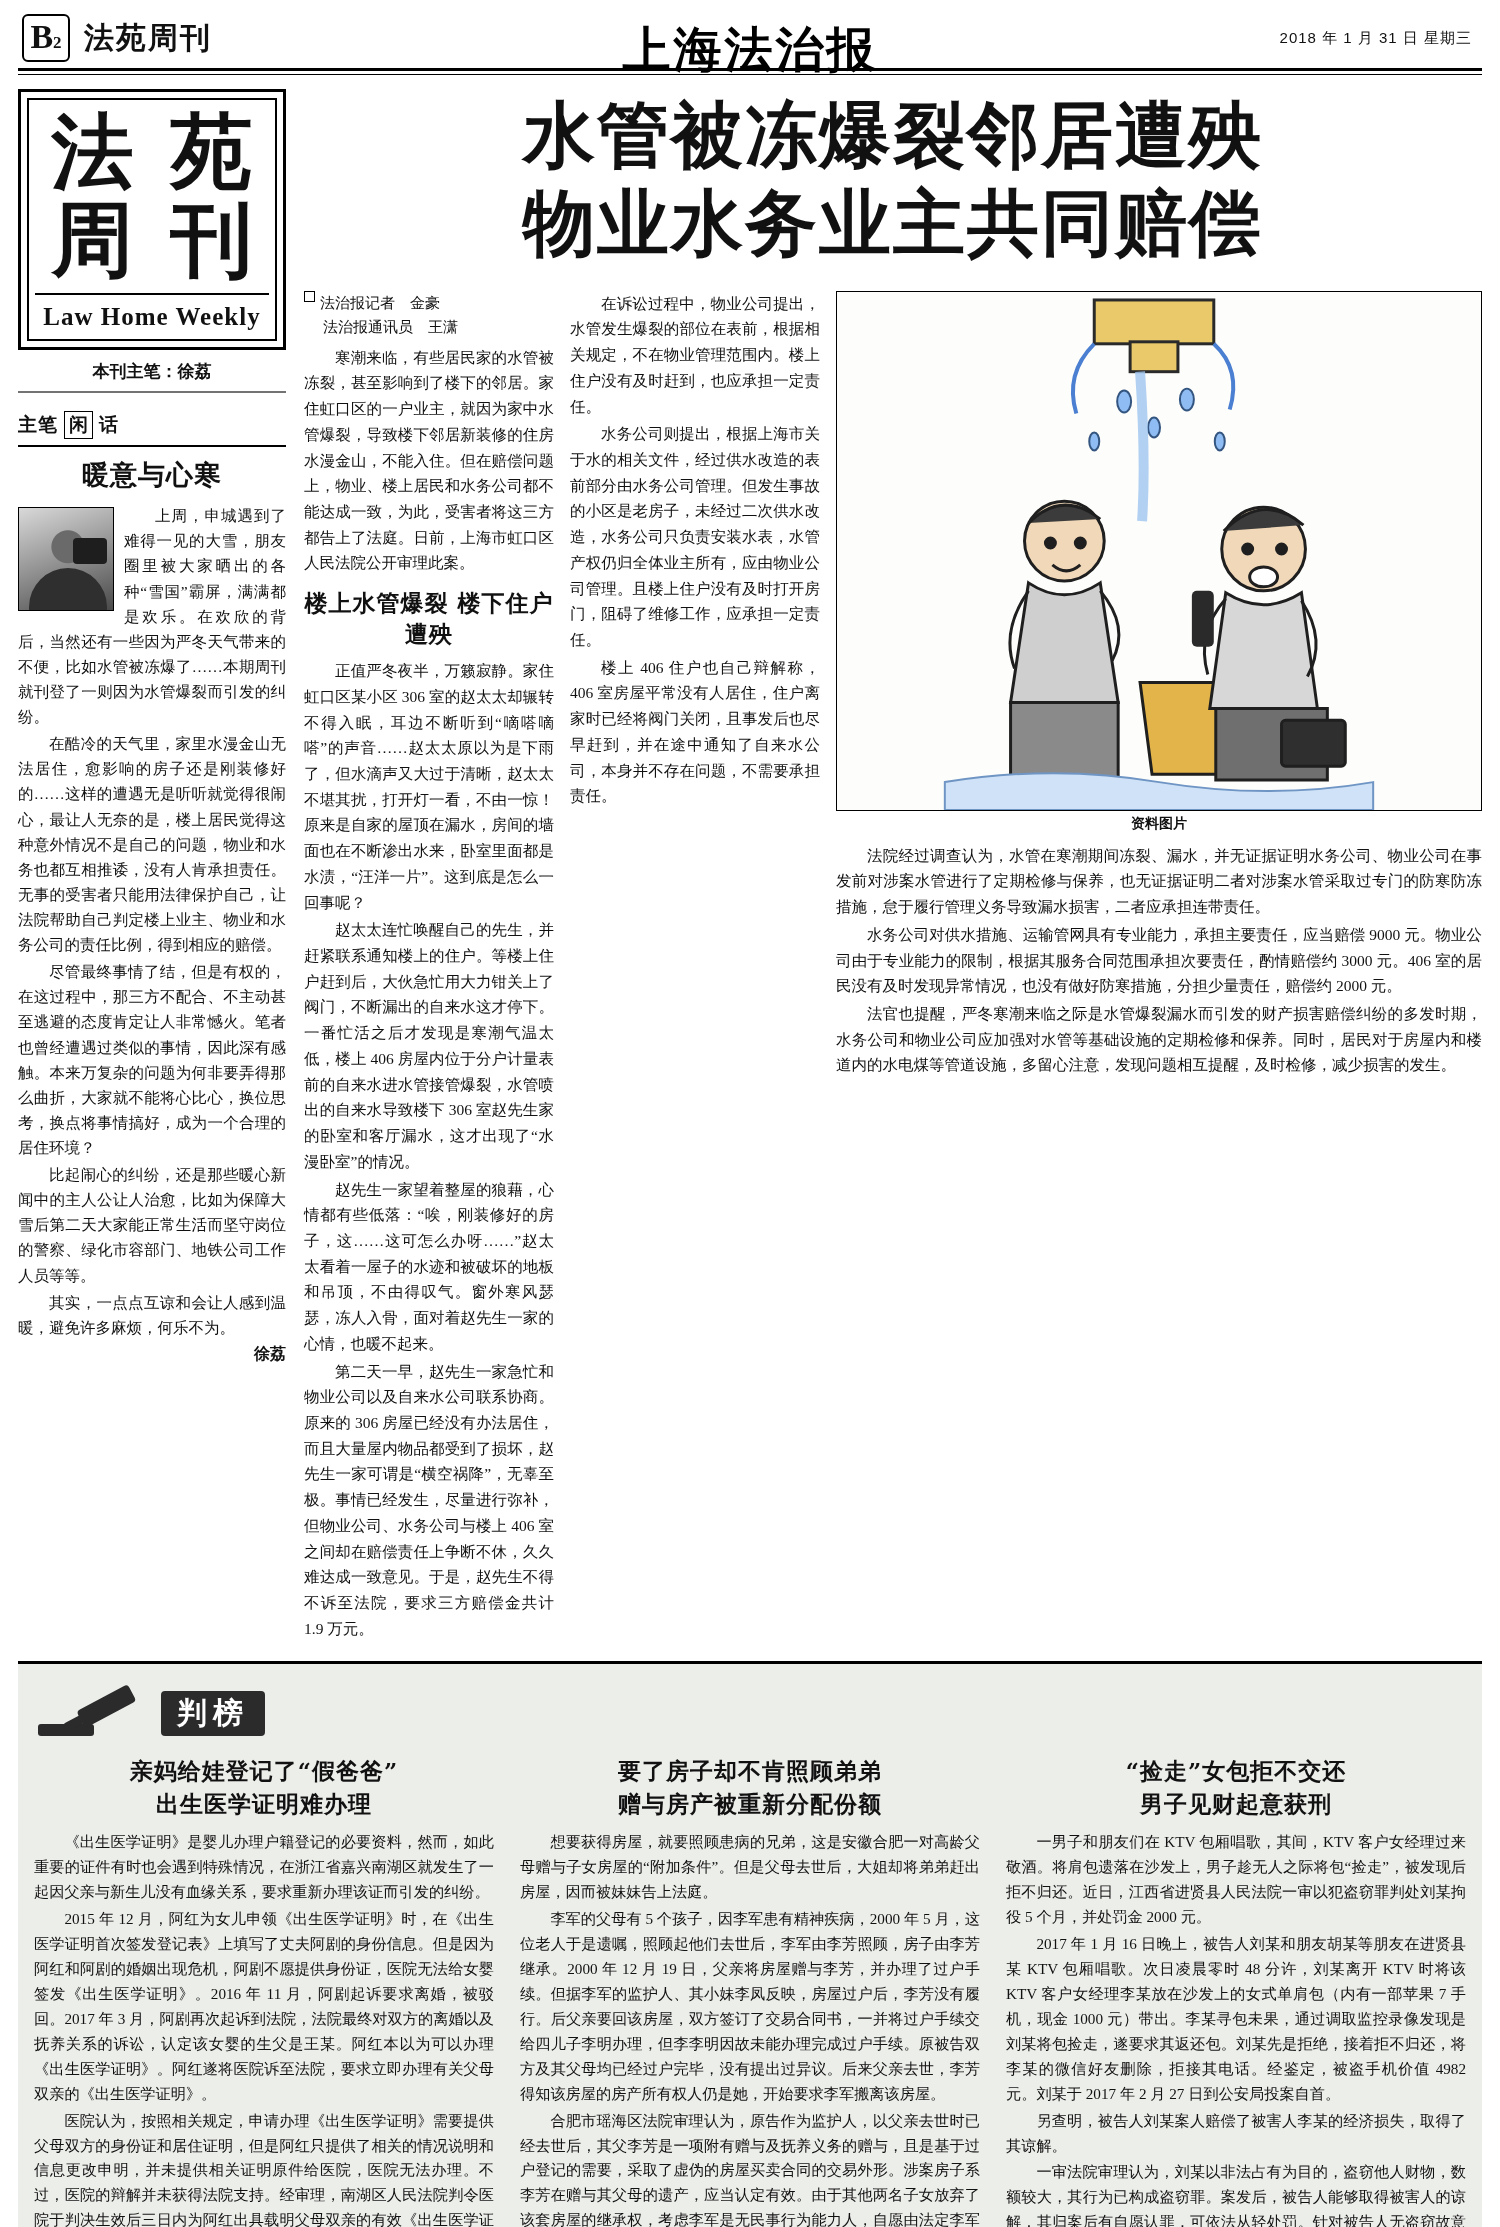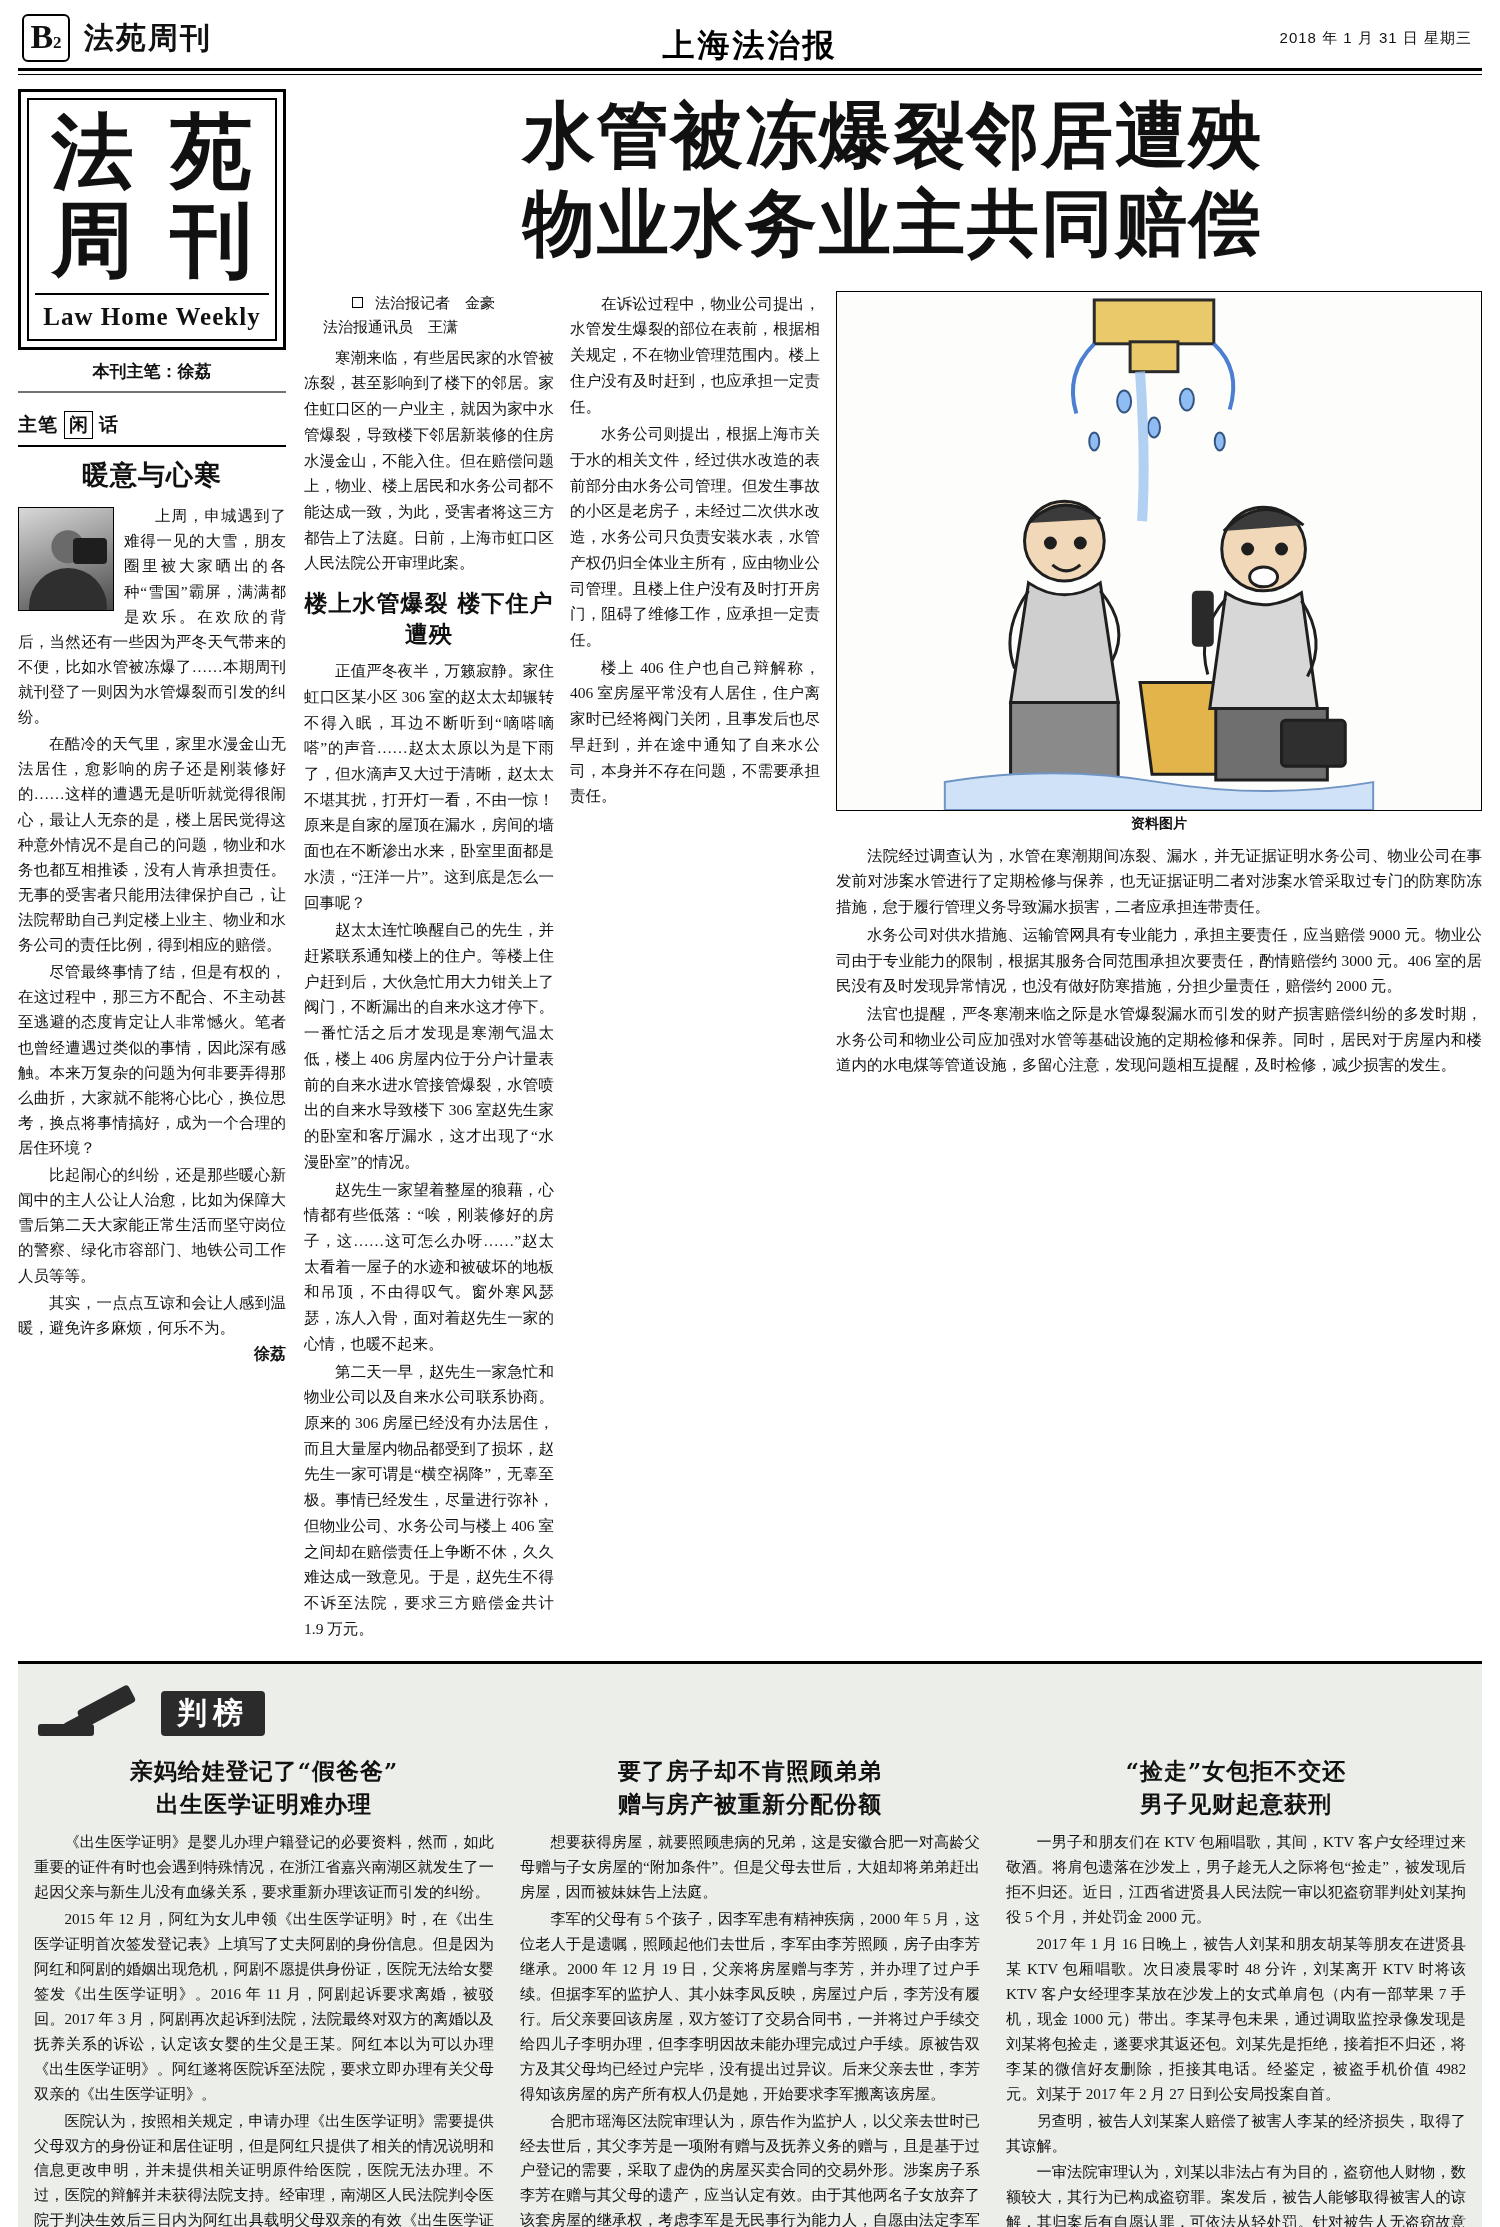--- a/index.html
+++ b/index.html
@@ -26,22 +26,22 @@
     display:flex; align-items:baseline; justify-content:center;
     font-family:"Liberation Serif", serif; font-weight:bold; font-size:34px;
     line-height:1; padding-top:4px;
   }
   .pagebadge sub { font-size:17px; }
   .section-name {
     font-family:"DejaVu Serif", serif; font-weight:bold; font-size:30px; letter-spacing:2px;
   }
   .paper-title {
     position:absolute; left:50%; transform:translateX(-50%);
-    font-family:"DejaVu Serif", serif; font-weight:bold; font-size:32px;
-    letter-spacing:3px; color:#000; top:14px;
+    font-family:"DejaVu Serif", serif; font-weight:bold; font-size:48px;
+    letter-spacing:3px; color:#000; top:8px;
   }
   .issue-date {
     margin-left:auto; font-size:15px; letter-spacing:1px; font-family:"Liberation Sans", sans-serif;
     padding-right:6px;
   }
   .rule-thin { border-top:1px solid #000; margin:3px 0 0 0; }
 
   
   .hero { display:flex; gap:18px; margin-top:14px; }
   .logo-box {
@@ -106,21 +106,21 @@
   }
   .portrait:before{
     content:""; position:absolute; right:6px; top:30px; width:34px; height:26px;
     background:#1e1e1e; border-radius:4px;
   }
   .ptext { font-size:15.5px; line-height:1.62; text-align:justify; text-indent:2em; }
   .ptext p { margin:0 0 2px 0; }
   .sign { text-align:right; font-weight:bold; font-size:16px; margin-top:4px; }
 
   .byline { font-size:15px; line-height:1.6; margin-bottom:6px; }
-  .byline .r1 { display:flex; align-items:center; gap:12px;margin-left:48px; }
+  .byline .r1 { display:flex; align-items:flex-start; gap:5px; }
   .sqbox { display:inline-block; width:11px; height:11px; border:1.5px solid #000; }
 
   .sub-head {
     text-align:center; font-family:"DejaVu Serif", serif; font-weight:bold;
     font-size:23px; letter-spacing:1px; margin:12px 0 8px 0;
   }
   .body-text { font-size:15.5px; line-height:1.66; text-align:justify; text-indent:2em; }
   .body-text p { margin:0 0 2px 0; }
 
   

